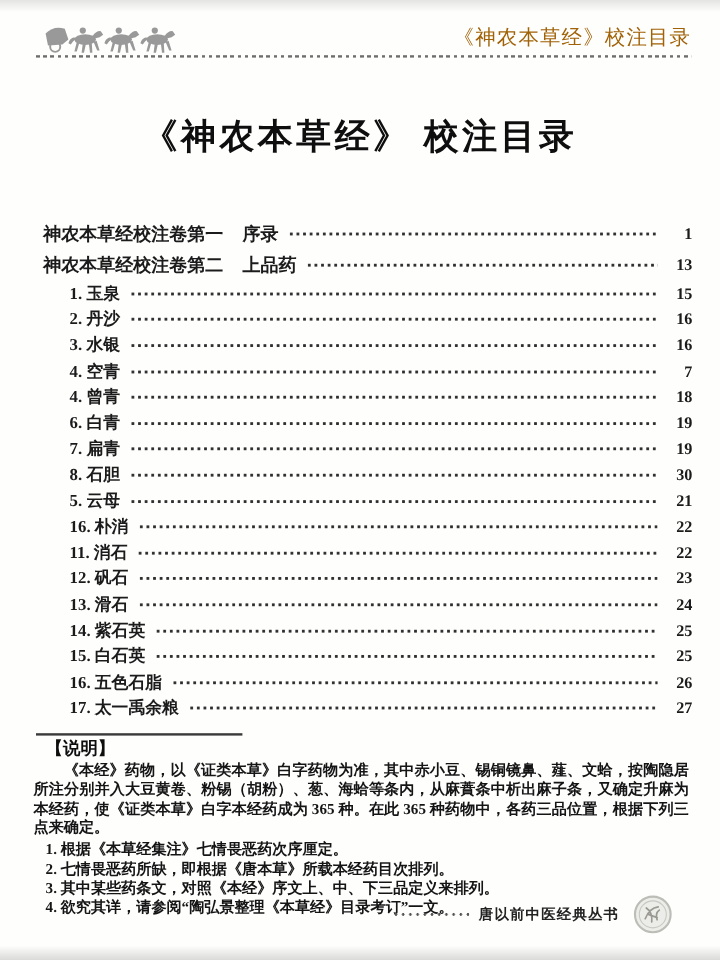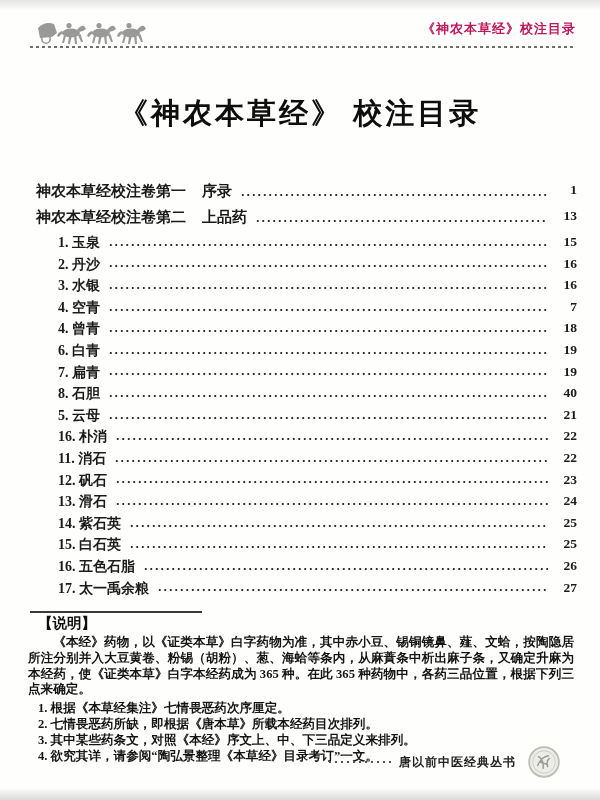--- a/index.html
+++ b/index.html
@@ -23,38 +23,38 @@
     background:linear-gradient(0deg,rgba(150,150,148,.35),rgba(150,150,148,0));
     pointer-events:none;
   }
 
   
   .running-head{position:absolute;left:30px;right:24px;top:14px;height:34px;}
   .head-art{position:absolute;left:6px;top:2px;width:112px;height:30px;}
   .head-title{
     position:absolute;right:0;top:6px;
     font-family:"Liberation Sans","DejaVu Sans",sans-serif;
-    font-weight:bold;font-size:13px;letter-spacing:1px;color:#be185d;
+    font-weight:normal;font-size:17px;letter-spacing:1px;color:#a16207;
   }
   .head-rule{
     position:absolute;left:0;right:0;top:32px;height:2px;
     background-image:repeating-linear-gradient(90deg,#4a4a4a 0 3px,transparent 3px 6px);
     opacity:.8;
   }
 
   
   .main-title{
     position:absolute;left:0;right:0;top:94px;
     text-align:center;font-size:29px;font-weight:bold;
     letter-spacing:3px;color:#0e0e0e;
   }
 
   
   .toc{position:absolute;left:36px;right:23px;top:182px;}
-  .toc-row{display:flex;}
+  .toc-row{display:flex;align-items:center;}
   .toc-row.section{height:26px;font-size:15px;font-weight:bold;}
   .toc-row.entry{height:21.6px;font-size:14px;font-weight:600;padding-left:22px;}
   .toc-sub{margin-left:16px;}
   .leader{
     flex:1;align-self:stretch;margin:0 7px 0 8px;
     background-image:radial-gradient(circle,#2e2e2e 1.1px,transparent 1.4px);
     background-size:5.5px 4px;background-repeat:repeat-x;background-position:0 center;
   }
   .toc-page{min-width:22px;text-align:right;font-size:13.5px;font-weight:600;}
 
@@ -184,21 +184,21 @@
 
       <div class="toc-row entry">
         <span>7. 扁青</span>
         <span class="leader"></span>
         <span class="toc-page">19</span>
       </div>
 
       <div class="toc-row entry">
         <span>8. 石胆</span>
         <span class="leader"></span>
-        <span class="toc-page">40</span>
+        <span class="toc-page">30</span>
       </div>
 
       <div class="toc-row entry">
         <span>5. 云母</span>
         <span class="leader"></span>
         <span class="toc-page">21</span>
       </div>
 
       <div class="toc-row entry">
         <span>16. 朴消</span>

